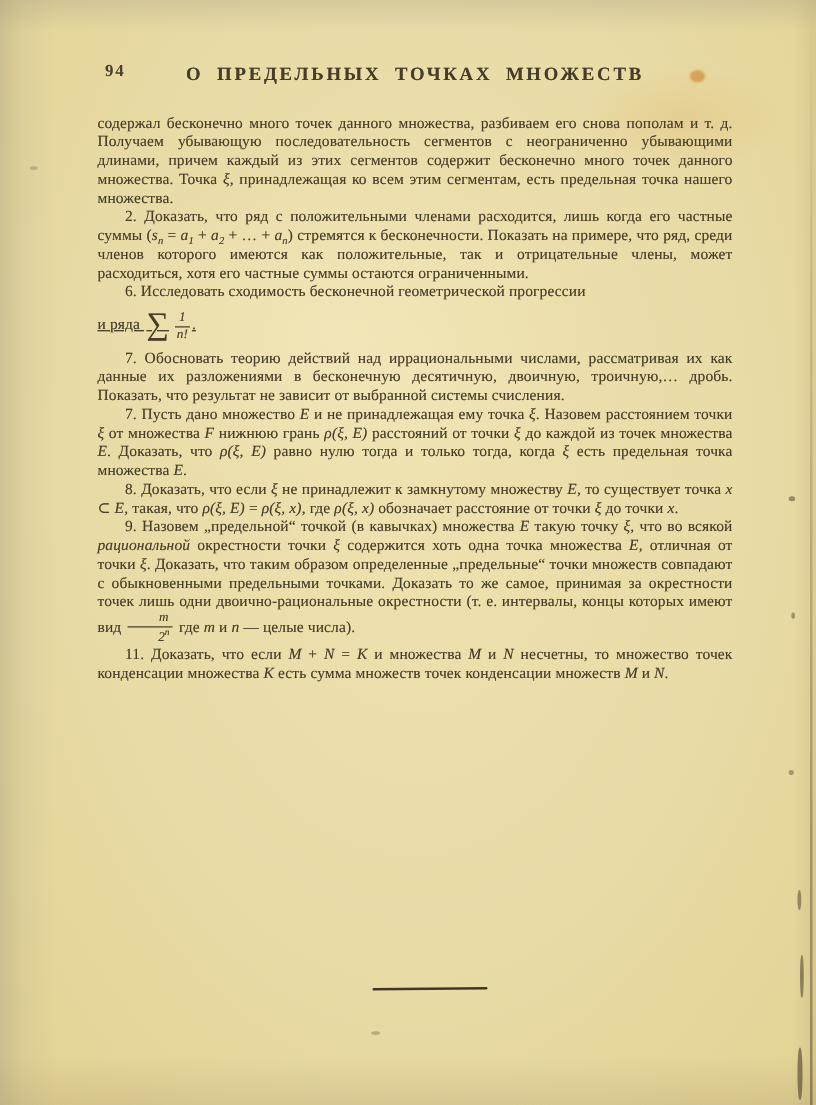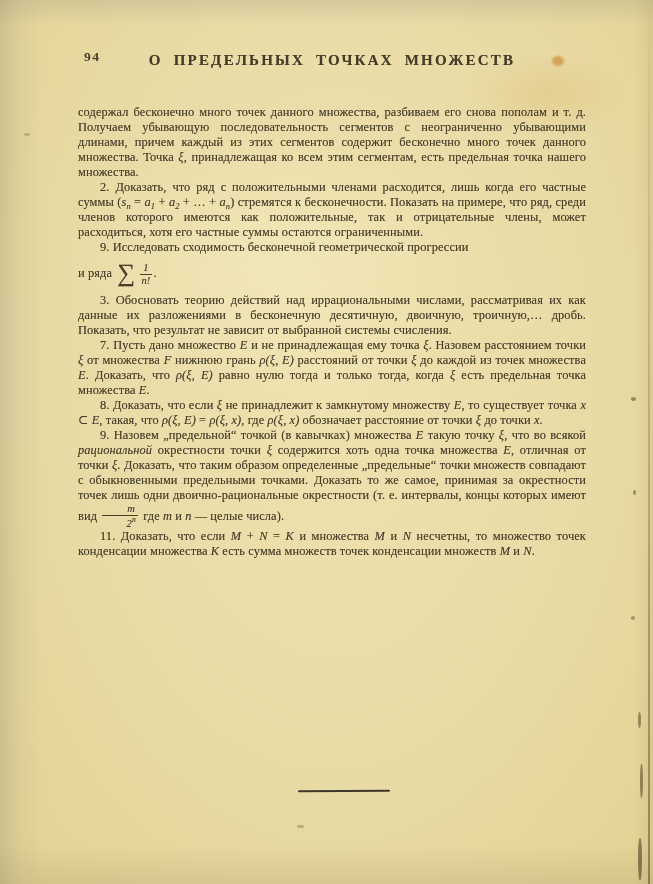--- a/index.html
+++ b/index.html
@@ -30,30 +30,30 @@
     font-size:13.5px;letter-spacing:1.5px;color:var(--ink);
     font-weight:bold;
   }
   .running-header{
     position:absolute;left:78px;top:52px;width:508px;
     text-align:center;font-size:15px;font-weight:bold;
     letter-spacing:2.2px;word-spacing:5px;color:#453d28;
     text-shadow:0 0 0.5px rgba(70,60,40,0.55);
   }
   .text-block{
-    position:absolute;left:78px;top:105px;width:508px;
+    position:absolute;left:78px;top:91px;width:508px;
     font-size:12.4px;line-height:15px;color:var(--ink);
     text-align:justify;letter-spacing:0.1px;
     text-shadow:0 0 0.5px rgba(70,60,40,0.5);
   }
   .para{margin:0;}
   .para.indent{text-indent:22px;}
   .para.formula{
     text-align:left;text-indent:0;
-    margin:2px 0 4px;line-height:32px;
+    margin:2px 0 4px;line-height:32px;text-decoration:underline;
   }
   .math-var{font-style:italic;font-family:"Liberation Serif",serif;}
   sub.var-sub{font-style:italic;font-size:8.5px;line-height:0;}
   .big-operator{
     font-size:25px;vertical-align:-4px;line-height:0;
     margin:0 3px 0 2px;font-style:normal;
   }
   .frac{
     display:inline-block;vertical-align:-7px;text-align:center;
     font-size:10.5px;line-height:1.05;font-style:italic;margin:0 2px;
@@ -91,23 +91,23 @@
 <div class="scan-page">
 
   <div class="header-row">
     <div class="page-number">94</div>
     <div class="running-header">О ПРЕДЕЛЬНЫХ ТОЧКАХ МНОЖЕСТВ</div>
   </div>
 
   <div class="text-block" id="text-block">
       <p class="para"><span>содержал бесконечно много точек данного множества, разбиваем его снова пополам и т. д. Получаем убывающую последовательность сегментов с неограниченно убывающими длинами, причем каждый из этих сегментов содержит бесконечно много точек данного множества. Точка </span><span class="math-var">ξ</span><span>, принадлежащая ко всем этим сегментам, есть предельная точка нашего множества.</span></p>
       <p class="para indent"><span>2. Доказать, что ряд с положительными членами расходится, лишь когда его частные суммы (</span><span class="math-var">s</span><sub class="var-sub">n</sub><span> = </span><span class="math-var">a</span><sub class="var-sub">1</sub><span> + </span><span class="math-var">a</span><sub class="var-sub">2</sub><span> + … + </span><span class="math-var">a</span><sub class="var-sub">n</sub><span>) стремятся к бесконечности. Показать на примере, что ряд, среди членов которого имеются как положительные, так и отрицательные члены, может расходиться, хотя его частные суммы остаются ограниченными.</span></p>
-      <p class="para indent"><span>9. Исследовать сходимость бесконечной геометрической прогрессии</span></p>
+      <p class="para indent"><span>6. Исследовать сходимость бесконечной геометрической прогрессии</span></p>
       <p class="para formula"><span>и ряда </span><span class="big-operator">∑</span><span class="frac"><span class="ftop">1</span><span class="fbot">n!</span></span><span>.</span></p>
-      <p class="para indent"><span>3. Обосновать теорию действий над иррациональными числами, рассматривая их как данные их разложениями в бесконечную десятичную, двоичную, троичную,… дробь. Показать, что результат не зависит от выбранной системы счисления.</span></p>
+      <p class="para indent"><span>7. Обосновать теорию действий над иррациональными числами, рассматривая их как данные их разложениями в бесконечную десятичную, двоичную, троичную,… дробь. Показать, что результат не зависит от выбранной системы счисления.</span></p>
       <p class="para indent"><span>7. Пусть дано множество </span><span class="math-var">E</span><span> и не принадлежащая ему точка </span><span class="math-var">ξ</span><span>. Назовем расстоянием точки </span><span class="math-var">ξ</span><span> от множества </span><span class="math-var">F</span><span> нижнюю грань </span><span class="math-var">ρ(ξ, E)</span><span> расстояний от точки </span><span class="math-var">ξ</span><span> до каждой из точек множества </span><span class="math-var">E</span><span>. Доказать, что </span><span class="math-var">ρ(ξ, E)</span><span> равно нулю тогда и только тогда, когда </span><span class="math-var">ξ</span><span> есть предельная точка множества </span><span class="math-var">E</span><span>.</span></p>
       <p class="para indent"><span>8. Доказать, что если </span><span class="math-var">ξ</span><span> не принадлежит к замкнутому множеству </span><span class="math-var">E</span><span>, то существует точка </span><span class="math-var">x</span><span> ⊂ </span><span class="math-var">E</span><span>, такая, что </span><span class="math-var">ρ(ξ, E)</span><span> = </span><span class="math-var">ρ(ξ, x)</span><span>, где </span><span class="math-var">ρ(ξ, x)</span><span> обозначает расстояние от точки </span><span class="math-var">ξ</span><span> до точки </span><span class="math-var">x</span><span>.</span></p>
       <p class="para indent"><span>9. Назовем „предельной“ точкой (в кавычках) множества </span><span class="math-var">E</span><span> такую точку </span><span class="math-var">ξ</span><span>, что во всякой </span><span class="math-var">рациональной</span><span> окрестности точки </span><span class="math-var">ξ</span><span> содержится хоть одна точка множества </span><span class="math-var">E</span><span>, отличная от точки </span><span class="math-var">ξ</span><span>. Доказать, что таким образом определенные „предельные“ точки множеств совпадают с обыкновенными предельными точками. Доказать то же самое, принимая за окрестности точек лишь одни двоично-рациональные окрестности (т. е. интервалы, концы которых имеют вид </span><span class="frac"><span class="ftop">m</span><span class="fbot">2<sup>n</sup></span></span><span> где </span><span class="math-var">m</span><span> и </span><span class="math-var">n</span><span> — целые числа).</span></p>
       <p class="para indent"><span>11. Доказать, что если </span><span class="math-var">M</span><span> + </span><span class="math-var">N</span><span> = </span><span class="math-var">K</span><span> и множества </span><span class="math-var">M</span><span> и </span><span class="math-var">N</span><span> несчетны, то множество точек конденсации множества </span><span class="math-var">K</span><span> есть сумма множеств точек конденсации множеств </span><span class="math-var">M</span><span> и </span><span class="math-var">N</span><span>.</span></p>
     </div>
 
   <div class="section-divider"></div>
 
   <div class="scan-edge-right"></div>
   <div class="ink-speck speck-a"></div>

